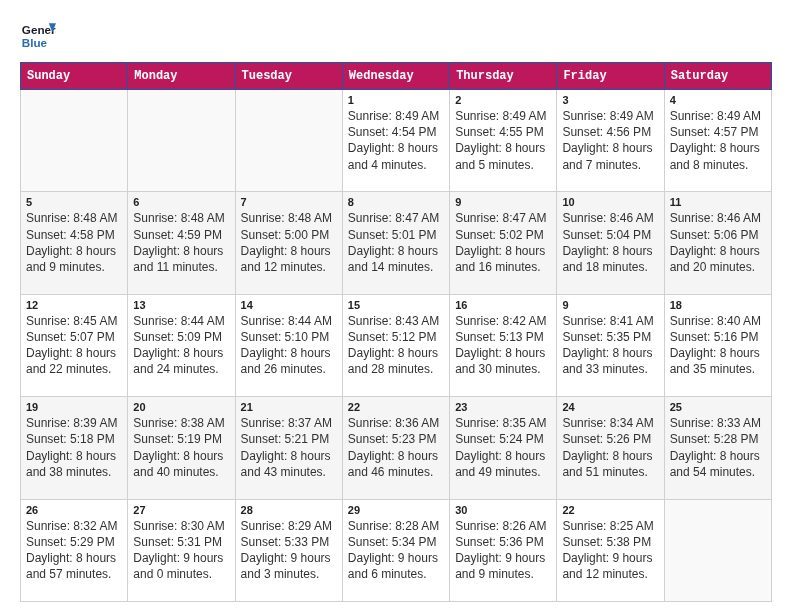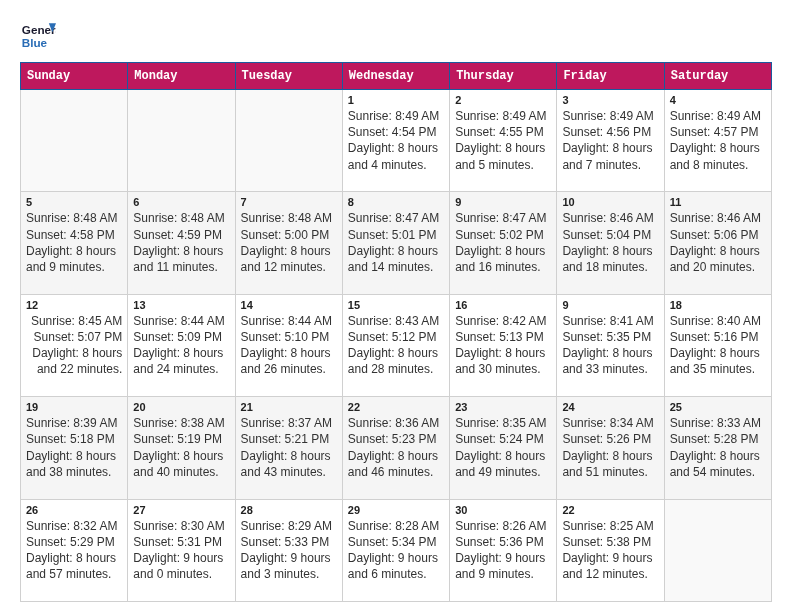--- a/index.html
+++ b/index.html
@@ -200,21 +200,21 @@
             <span class="day-num">11</span>
             <div class="cell-text" style="white-space: pre-line;">Sunrise: 8:46 AM
 Sunset: 5:06 PM
 Daylight: 8 hours
 and 20 minutes.</div>
           </td>
         </tr>
         <tr>
           <td>
             <span class="day-num">12</span>
-            <div class="cell-text" style="white-space: pre-line; text-align: right;">Sunrise: 8:45 AM
+            <div class="cell-text" style="white-space: pre-line;">Sunrise: 8:45 AM
 Sunset: 5:07 PM
 Daylight: 8 hours
 and 22 minutes.</div>
           </td>
           <td>
             <span class="day-num">13</span>
             <div class="cell-text" style="white-space: pre-line;">Sunrise: 8:44 AM
 Sunset: 5:09 PM
 Daylight: 8 hours
 and 24 minutes.</div>

